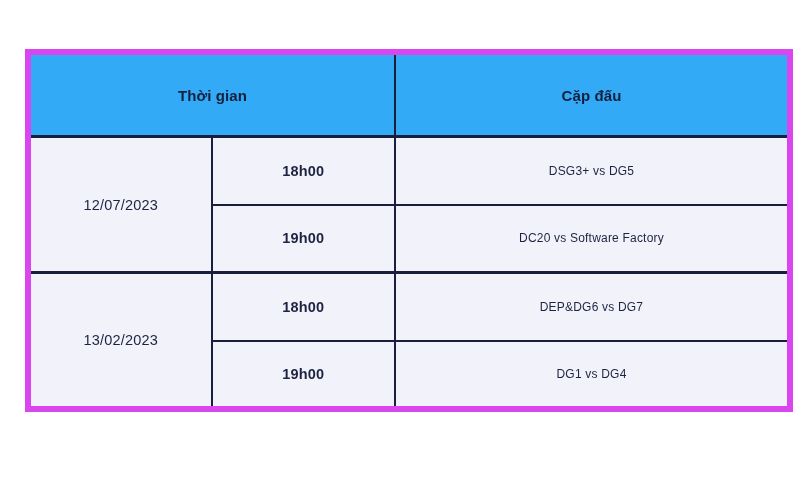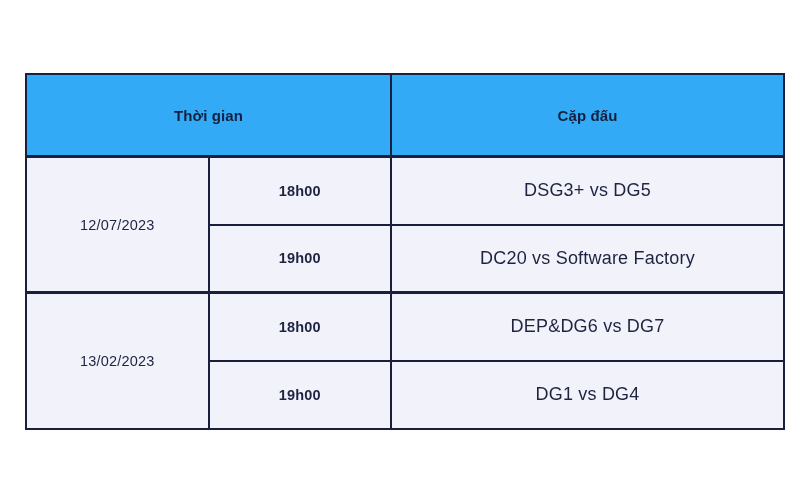--- a/index.html
+++ b/index.html
@@ -18,26 +18,26 @@
   .page {
     position: relative;
     width: 800px;
     height: 480px;
     background: #ffffff;
   }
 
   .schedule-table {
     position: absolute;
     left: 25px;
-    top: 73px;
+    top: 49px;
     width: 750px;
     border-collapse: collapse;
     table-layout: fixed;
     background: #f2f3fa;
-    border: 2px solid #d946ef;
+    border: 6px solid #d946ef;
   }
 
   .schedule-table th,
   .schedule-table td {
     border: 2px solid #1a1f3d;
     text-align: center;
     vertical-align: middle;
     color: #1d2340;
     background: #f2f3fa;
   }
@@ -63,21 +63,21 @@
     letter-spacing: 0.2px;
   }
   .cell-time {
     width: 186px;
     font-size: 14.5px;
     letter-spacing: 0.2px;
     font-weight: bold;
   }
   .cell-match {
     width: 389px;
-    font-size: 18px;
+    font-size: 12px;
     letter-spacing: 0.2px;
     margin-top: 40px;
   }
 
   .schedule-table tbody tr {
     height: 68px;
   }
 
   
   .group-start > td {

